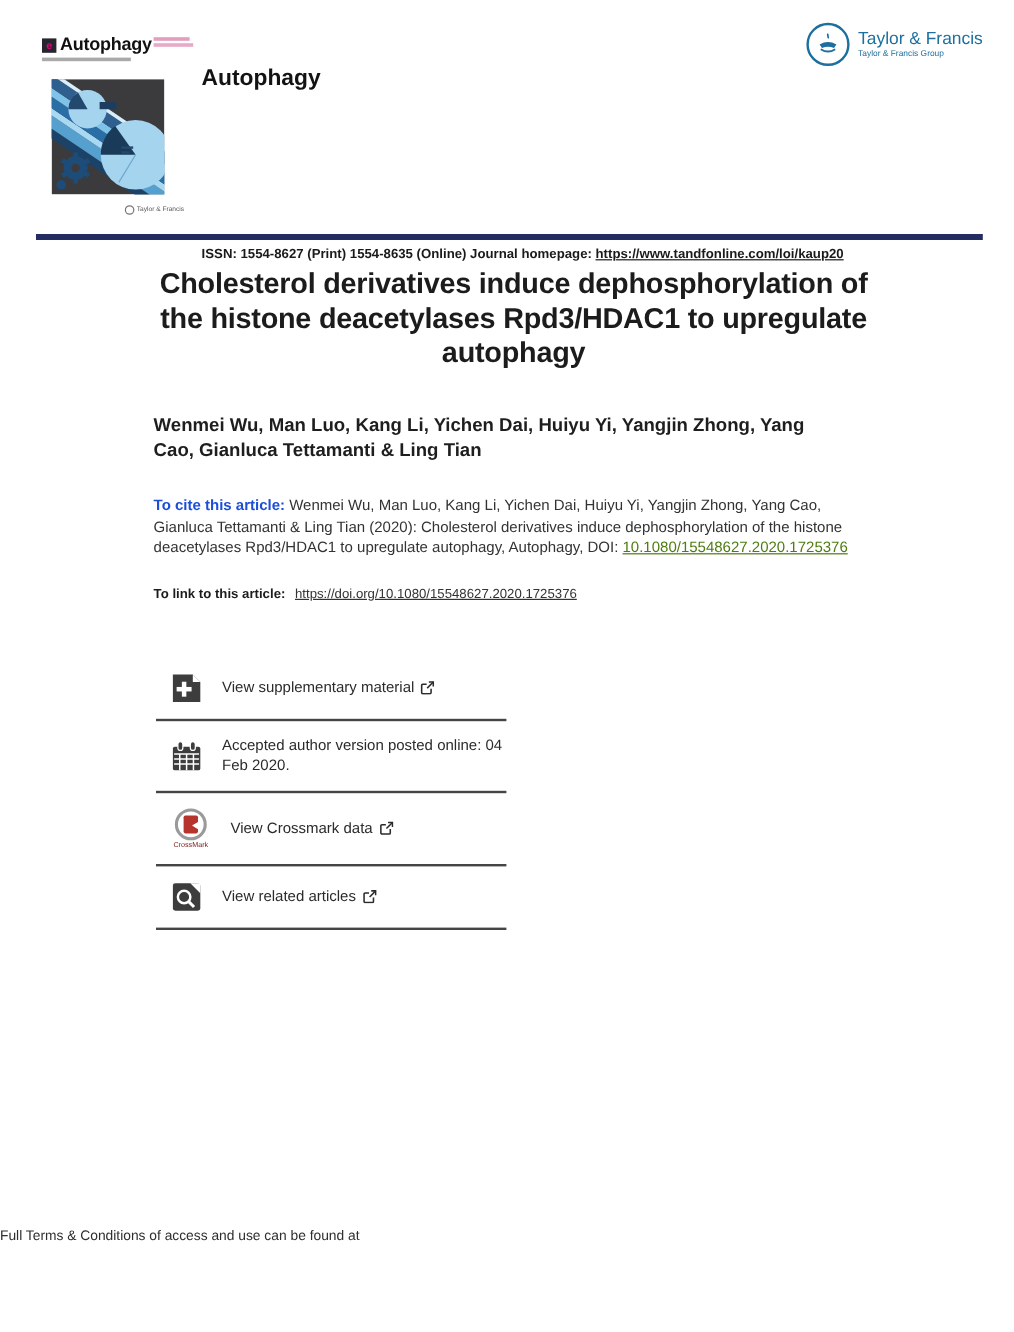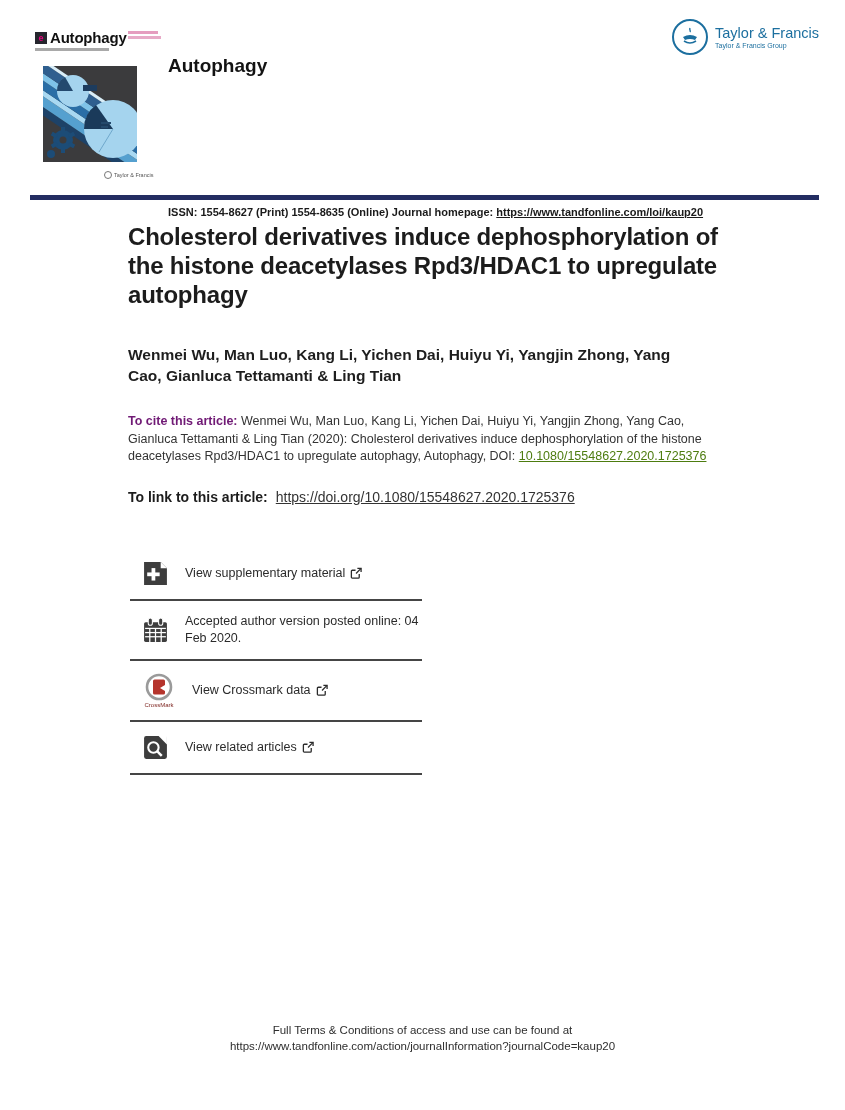--- a/index.html
+++ b/index.html
@@ -27,40 +27,40 @@
   .cover-tfmark .ring { width:8px; height:8px; border:1px solid #777; border-radius:50%; display:inline-block; }
   .cover-tfmark .txt { font-size:5.5px; line-height:5px; }
 
   
   .journal-heading { left:168px; top:55px; font-size:19px; font-weight:700; color:#131313; }
   .issn-line { left:168px; top:178px; font-size:11px; font-weight:600; color:#1a1a1a; white-space:nowrap;margin-top:28px; }
   .issn-line a { color:#1a1a1a; text-decoration:underline; font-weight:700; }
   .navy-rule { left:30px; top:195px; width:789px; height:5px; background:#232d62; }
 
   
-  .art-title { left:128px; top:222px; width:600px; font-size:24px; line-height:29px; font-weight:700; color:#1c1c1c; letter-spacing:-0.2px; }
+  .art-title { left:128px; top:222px; width:600px; font-size:24px; line-height:29px; font-weight:700; color:#1c1c1c; letter-spacing:-0.2px;text-align:center; }
   .art-authors { left:128px; top:344px; width:572px; font-size:15.5px; line-height:21px; font-weight:700; color:#1e1e1e; }
   .cite-block { left:128px; top:413px; width:594px; font-size:12.5px; line-height:17.5px; color:#333; }
-  .cite-block b { color:#701a75; }
+  .cite-block b { color:#1d4ed8; }
   .cite-block a { color:#4d7c0f; text-decoration:underline; }
-  .link-block { left:128px; top:489px; font-size:14px; color:#333; }
+  .link-block { left:128px; top:489px; font-size:11px; color:#333; }
   .link-block b { color:#1c1c1c; }
   .link-block a { color:#333; text-decoration:underline; margin-left:8px; }
 
   
   .actions { left:130px; top:548px; width:292px; }
   .action-row { display:flex; align-items:center; gap:16px; padding:12px 0 12px 12px; border-bottom:2px solid #454545; min-height:52px; cursor:pointer; }
   .action-label { font-size:12.5px; color:#2b2b2b; line-height:17px; }
   .ext { display:inline-block; vertical-align:-2px; margin-left:5px; }
   .icon26 { width:27px; height:27px; flex:0 0 27px; }
   .cm-wrap { display:flex; flex-direction:column; align-items:center; flex:0 0 34px; }
   .cm-caption { font-size:6px; color:#7a1f1a; margin-top:1px; }
 
   
-  .footer { left:0; top:1022px; width:845px; text-align:center; font-size:11.5px; line-height:16px; color:#2e2e2e; }
+  .footer { left:0; top:1022px; width:845px; font-size:11.5px; line-height:16px; color:#2e2e2e; }
 </style>
 </head>
 <body>
 
 <div class="abs mast-logo">
   <span class="mast-logo-box">e</span>
   <span class="mast-logo-text">Autophagy</span>
 </div>
 <div class="abs mast-subline"></div>
 <div class="abs pink-print">
@@ -210,14 +210,13 @@
           <path d="M10 7.5 V11 a1 1 0 0 1 -1 1 H2.5 a1 1 0 0 1 -1 -1 V4.5 a1 1 0 0 1 1 -1 H6" fill="none" stroke="#2b2b2b" stroke-width="1.4"></path>
           <path d="M8 1.5 H12 V5.5" fill="none" stroke="#2b2b2b" stroke-width="1.4"></path>
           <line x1="12" y1="1.5" x2="6.5" y2="7" stroke="#2b2b2b" stroke-width="1.4"></line>
         </svg></span>
   </div>
 
 </div>
 
 <div class="abs footer">
   <div>Full Terms &amp; Conditions of access and use can be found at</div>
-  <div>https://www.tandfonline.com/action/journalInformation?journalCode=kaup20</div>
 </div>
 
 </body></html>

